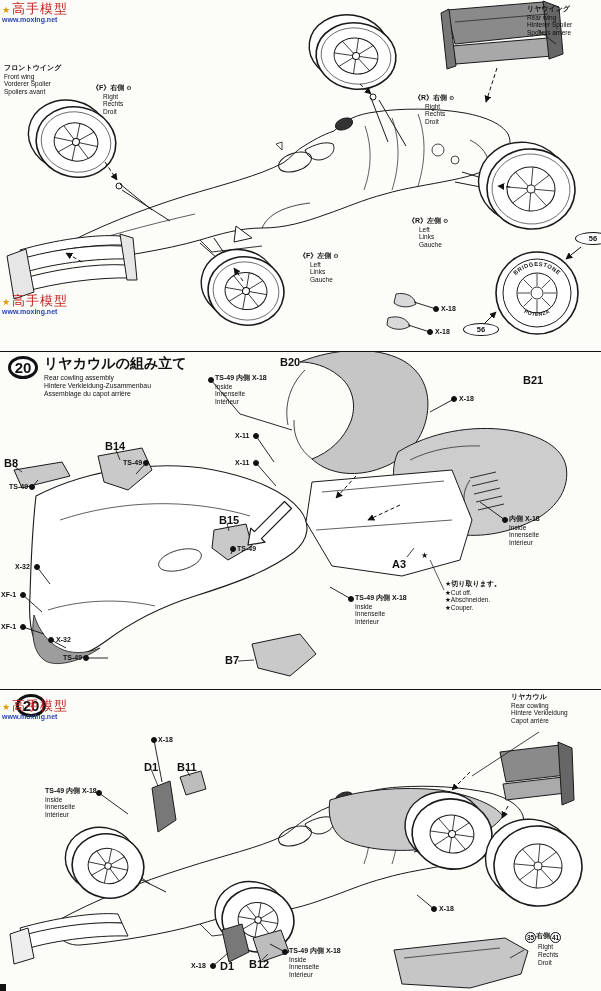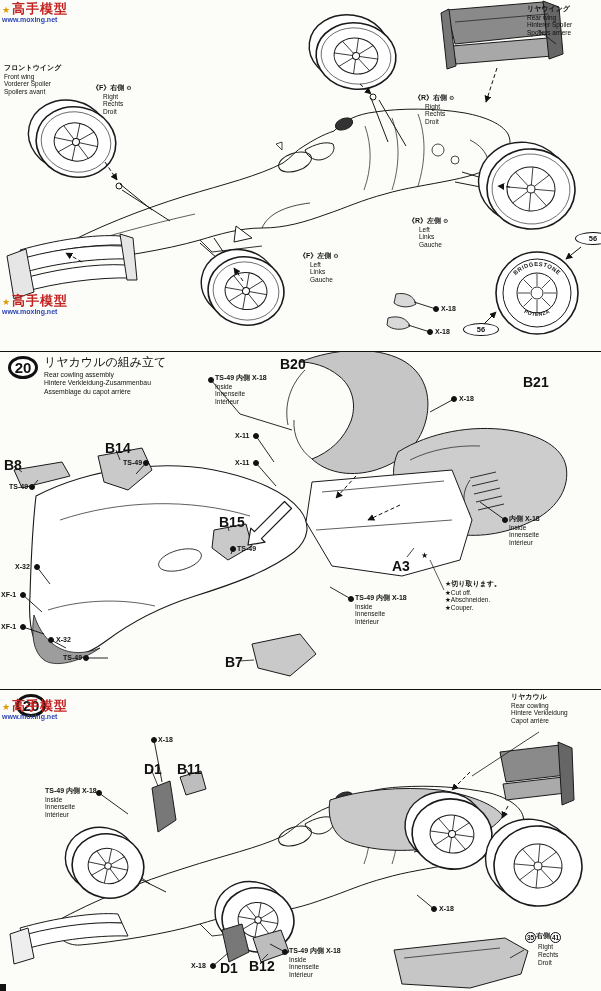--- a/index.html
+++ b/index.html
@@ -2,33 +2,33 @@
 <html><head>
 <meta charset="utf-8">
 <style>
   *{margin:0;padding:0;box-sizing:border-box}
   html,body{background:#9a9a9a}
   .page{position:relative;width:601px;height:991px;margin:0 auto;background:#fcfcf9;
         font-family:"Liberation Sans","DejaVu Sans",sans-serif;color:#111;overflow:hidden}
   .art{position:absolute;left:0}
   .hr{position:absolute;left:0;width:601px;border-top:1.3px solid #111}
   .wm{position:absolute;z-index:30;line-height:1;white-space:nowrap}
-  .wm-brand{font-weight:bold;font-size:13px;color:#c22220;letter-spacing:1px}
+  .wm-brand{font-weight:normal;font-size:13px;color:#c22220;letter-spacing:1px}
   .wm-star{color:#e09a00;font-size:9px;margin-right:1px}
   .wm-url{font-size:7px;color:#2a45b5;font-weight:bold;margin-top:1px}
   .ml{position:absolute;font-size:6.5px;line-height:1.22;white-space:nowrap;z-index:10}
   .ml-jp{font-size:7px;font-weight:bold}
   .ind{padding-left:11px}
   .ind2{padding-left:13px}
-  .part{position:absolute;font-weight:bold;font-size:14px;z-index:10}
+  .part{position:absolute;font-weight:bold;font-size:11px;z-index:10}
   .paint{position:absolute;font-weight:bold;font-size:7px;z-index:10;white-space:nowrap}
   .badge{position:absolute;width:30px;height:23px;border:3.2px solid #111;border-radius:50%;
          text-align:center;font-weight:bold;font-size:15px;line-height:17px;background:#fff;z-index:10}
   .stitle{position:absolute;line-height:1.25;font-size:6.8px;z-index:10;white-space:nowrap}
-  .st-jp{font-size:12px;font-weight:normal;margin-bottom:1px}
+  .st-jp{font-size:14px;font-weight:bold;margin-bottom:1px}
   .t1-jp{font-size:9px;font-weight:bold}
   .circ{position:absolute;width:36px;height:13px;border:1.3px solid #111;border-radius:50%;
         text-align:center;font-size:7.5px;font-weight:bold;line-height:11px;background:#fff;z-index:12}
   .circ-in{display:inline-block;width:11px;height:11px;border:1px solid #111;border-radius:50%;
         text-align:center;font-size:6.5px;font-weight:bold;line-height:9.5px;vertical-align:-2px;background:#fff}
   .nut{font-size:6px;margin-left:2px;font-weight:normal}
   .speck{position:absolute;background:#111}
 </style>
 </head>
 <body>

